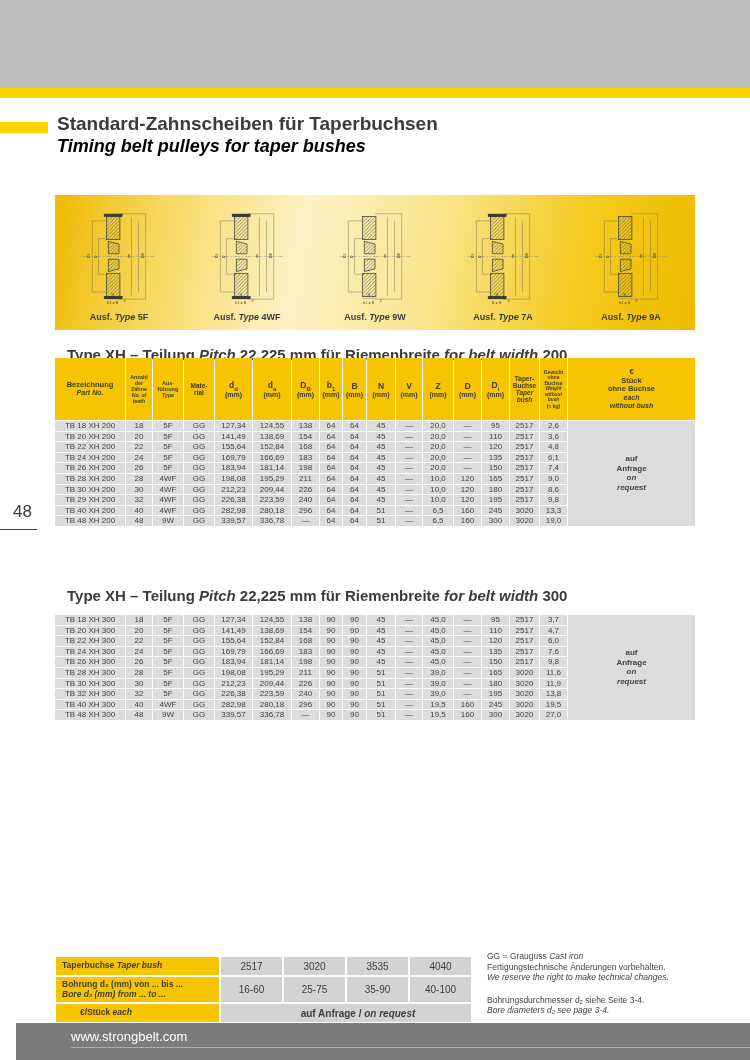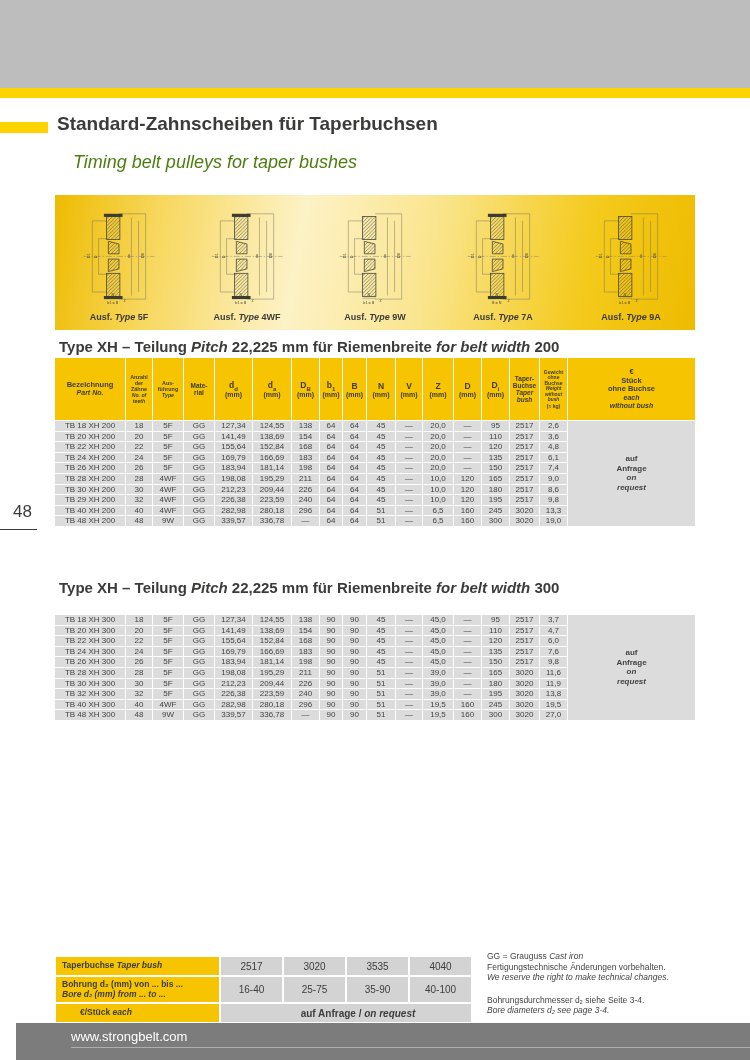--- a/index.html
+++ b/index.html
@@ -3,39 +3,39 @@
 <meta charset="utf-8">
 <style>
   html,body{margin:0;padding:0;background:#fff;}
   .page{position:relative;width:750px;height:1060px;background:#fff;overflow:hidden;
         font-family:"Liberation Sans",sans-serif;color:#3c3c3a;}
   .top-band{position:absolute;left:0;top:0;width:750px;height:88px;background:var(--band-gray,#bdbdbe);}
   .top-yellow{position:absolute;left:0;top:88px;width:750px;height:10px;background:var(--yellow,#ffd300);}
   .title-tab{position:absolute;left:0;top:122px;width:48px;height:11px;background:var(--yellow,#ffd300);}
   .titles{position:absolute;left:57px;top:113px;}
   .titles h1{margin:0;font-size:19px;line-height:22px;font-weight:bold;color:#3b3b3a;}
-  .titles h2{margin:16px;font-size:18px;line-height:22px;font-weight:normal;font-style:italic;color:#4d7c0f;}
+  .titles h2{margin:0;font-size:18px;line-height:22px;font-weight:bold;font-style:italic;color:#000000;}
 
   
   .drawings{position:absolute;left:55px;top:195px;width:640px;height:135px;
     background:linear-gradient(100deg,#eebb00 0%,#f7d75c 16%,#fdf2c6 38%,#fae58e 58%,#f4ca1c 82%,#eebb00 100%);
     display:flex;}
   .drawings figure{flex:1;margin:0;display:flex;flex-direction:column;align-items:center;justify-content:flex-end;padding-bottom:8px;}
   svg.fig{width:96px;height:96px;display:block;}
   .fig .cl{stroke:#8a897e;stroke-width:.6;stroke-dasharray:7 2 1.5 2;}
   .fig .dim{stroke:#6d6c60;stroke-width:.5;fill:none;}
   .fig .hatch{fill:url(#hatchPat);stroke:#4a493f;stroke-width:.9;}
   .fig .solid{fill:#3d3c33;}
   .fig .dl{font-size:4.2px;fill:#4a493f;font-family:"Liberation Sans",sans-serif;}
   figure.noflange .caps{display:none;}
   figcaption{font-size:9px;font-weight:bold;color:#3b3b3a;margin-top:4px;white-space:nowrap;}
   .it{font-style:italic;}
 
   
-  .tbl-title{position:absolute;left:55px;margin:4px;font-size:15px;font-weight:bold;color:#3b3b3a;white-space:nowrap;}
+  .tbl-title{position:absolute;left:55px;margin:12px;font-size:15px;font-weight:bold;color:#3b3b3a;white-space:nowrap;}
   #tbl-title-0{top:334px;}
   #tbl-title-1{top:575px;}
 
   
   table.pulley{position:absolute;left:54px;border-collapse:separate;border-spacing:1px;table-layout:fixed;width:642px;}
   #table-0{top:357px;}
   #table-1{top:614px;}
   table.pulley th{background:var(--table-yellow,#f6c400);vertical-align:middle;text-align:center;
     padding:2px 1px;height:58px;font-weight:bold;color:#3d3d30;}
   th .symtxt{font-size:8.5px;}
@@ -796,21 +796,21 @@
           <td class="val">2517</td>
           <td class="val">3020</td>
           <td class="val">3535</td>
           <td class="val">4040</td>
         </tr>
         <tr class="r2">
           <td class="lbl">
             <div>Bohrung d₂ (mm) von ... bis ...</div>
             <div class="it">Bore d₂ (mm) from ... to ...</div>
           </td>
-          <td class="val">16-40</td>
+          <td class="val">16-60</td>
           <td class="val">25-75</td>
           <td class="val">35-90</td>
           <td class="val">40-100</td>
         </tr>
         <tr class="r3">
           <td class="lbl"><span>€/Stück </span><span class="it">each</span></td>
           <td class="mval" colspan="4"><span>auf Anfrage / </span><span class="it">on request</span></td>
         </tr>
       </tbody>
   </table>

